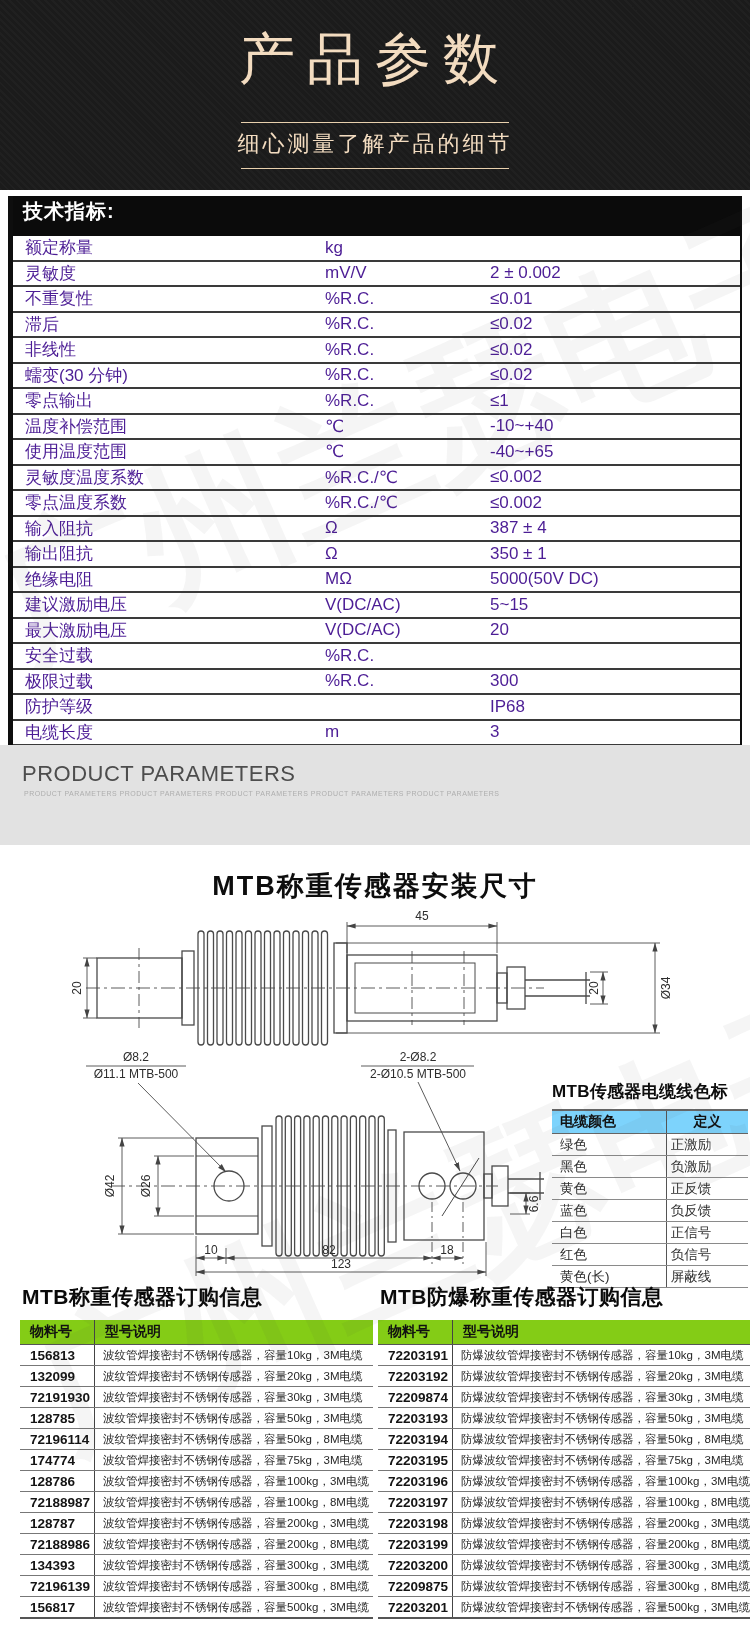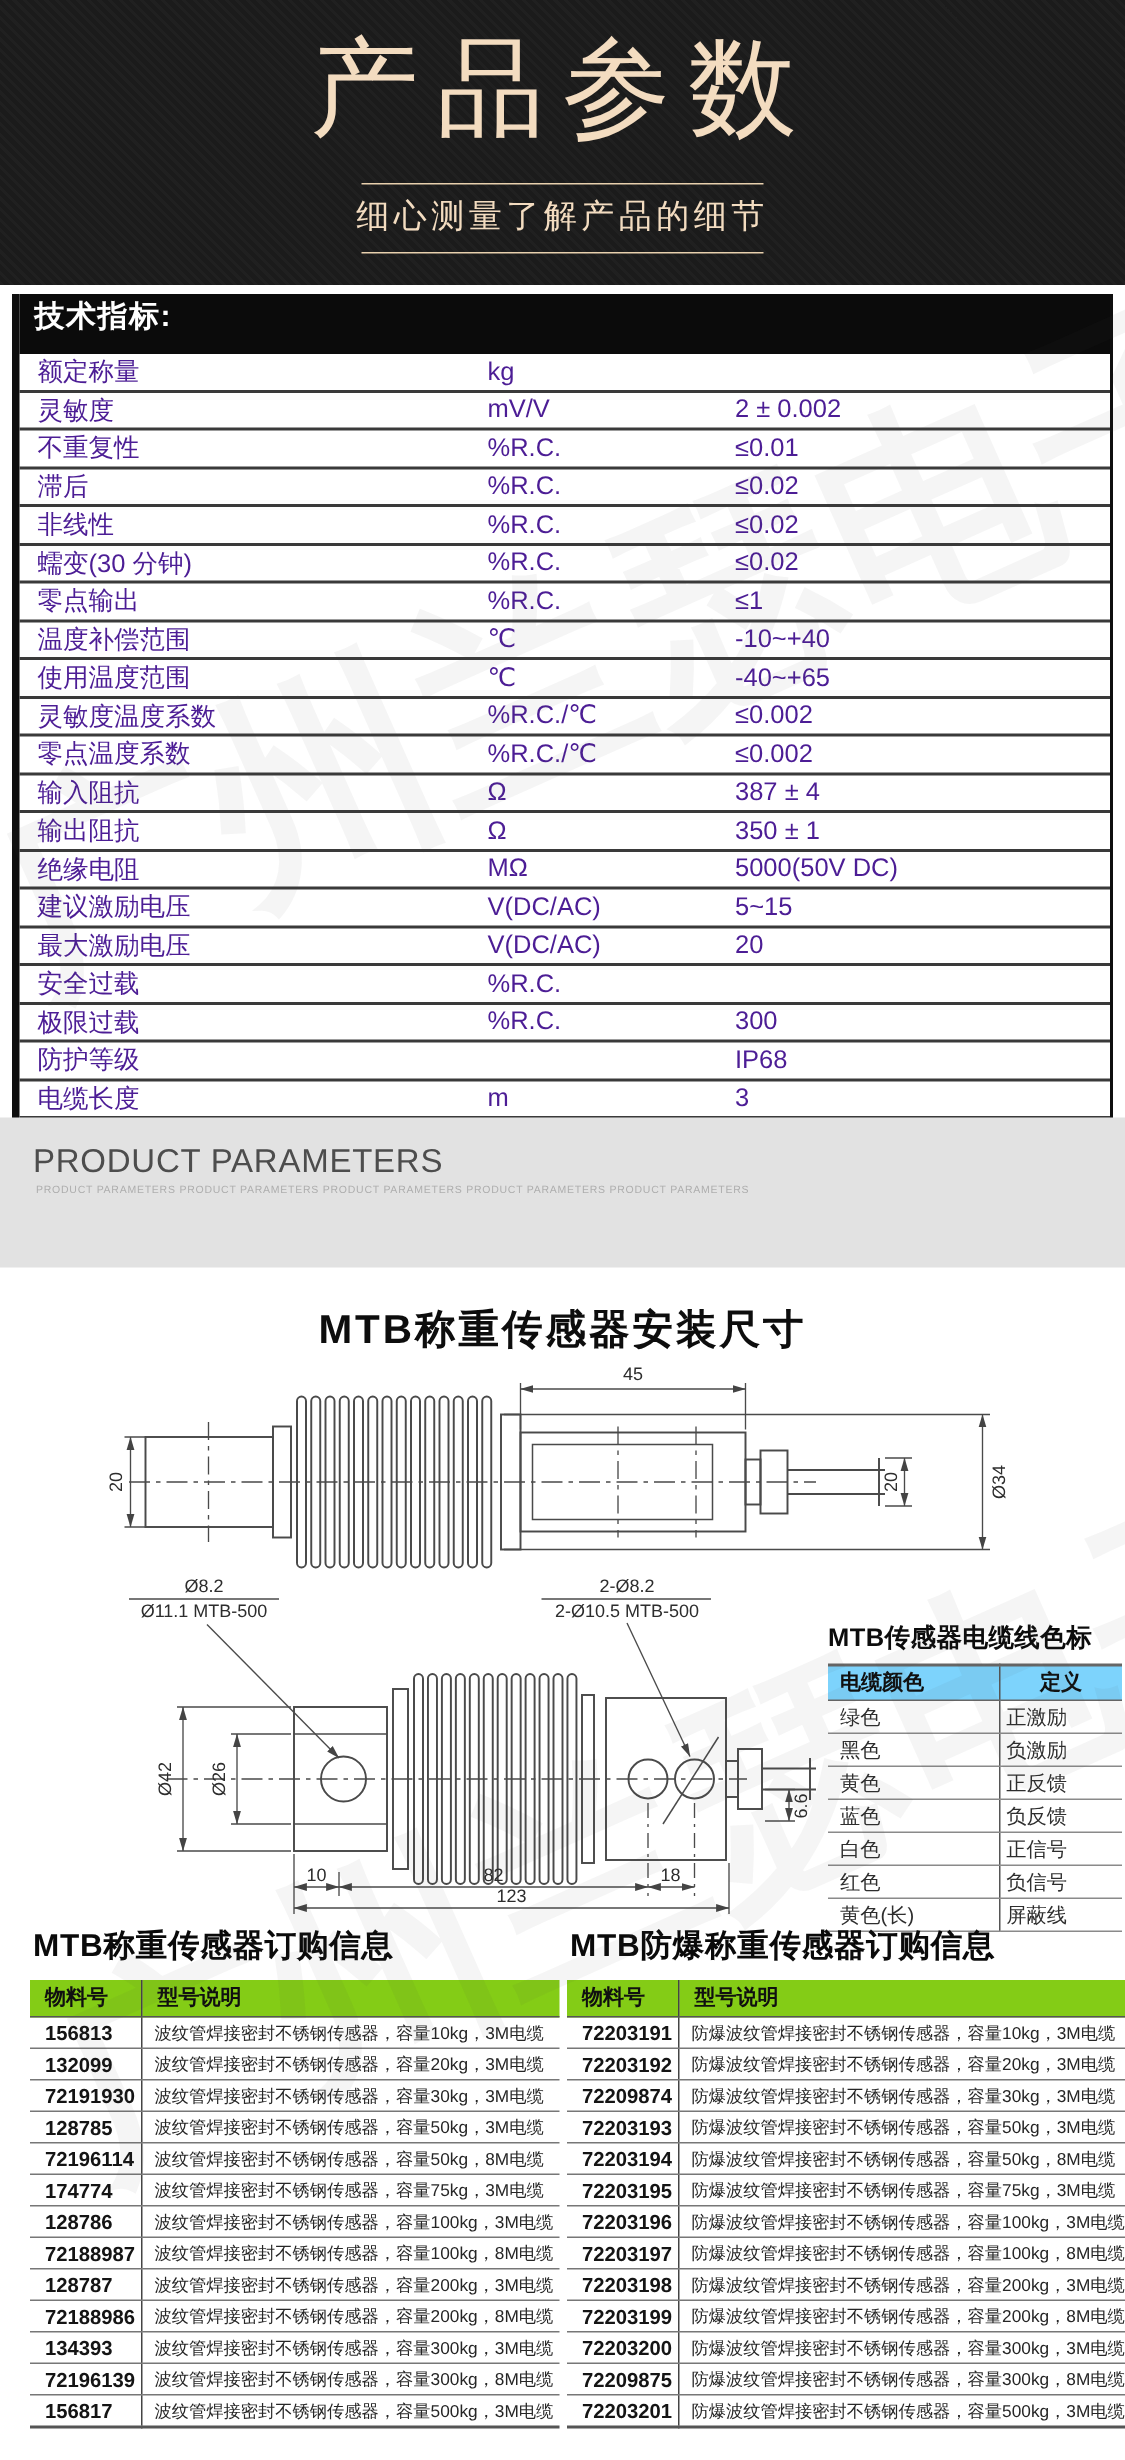--- a/index.html
+++ b/index.html
@@ -7,21 +7,21 @@
     position:relative; width:750px; height:1640px; overflow:hidden; background:#ffffff;
     font-family:"Liberation Sans","DejaVu Sans",sans-serif; color:#111;
   }
   
   .hero {
     position:absolute; top:0; left:0; width:750px; height:190px;
     background-color:#1b1b1b;
     background-image:repeating-linear-gradient(45deg, rgba(255,255,255,0.025) 0 2px, rgba(0,0,0,0) 2px 5px);
     color:#f3dcc0; text-align:center;
   }
-  .hero-title { padding-top:8px; font-size:72px; line-height:102px; letter-spacing:12px; font-weight:400; }
+  .hero-title { padding-top:8px; font-size:56px; line-height:102px; letter-spacing:12px; font-weight:400; }
   .hero-line { width:268px; height:1px; background:#e8d0ad; margin:12px auto 9px auto; }
   .hero-sub { font-size:22px; letter-spacing:3px; line-height:24px; }
   
   .spec {
     position:absolute; top:196px; left:8px; width:734px; box-sizing:border-box;
     border-left:5px solid #0e0e0e; border-right:2px solid #0e0e0e; background:#fff;
   }
   .spec-head {
     background:#0b0b0b; color:#fff; font-size:20px; font-weight:bold;
     height:40px; line-height:30px; padding-left:10px; letter-spacing:1px;

